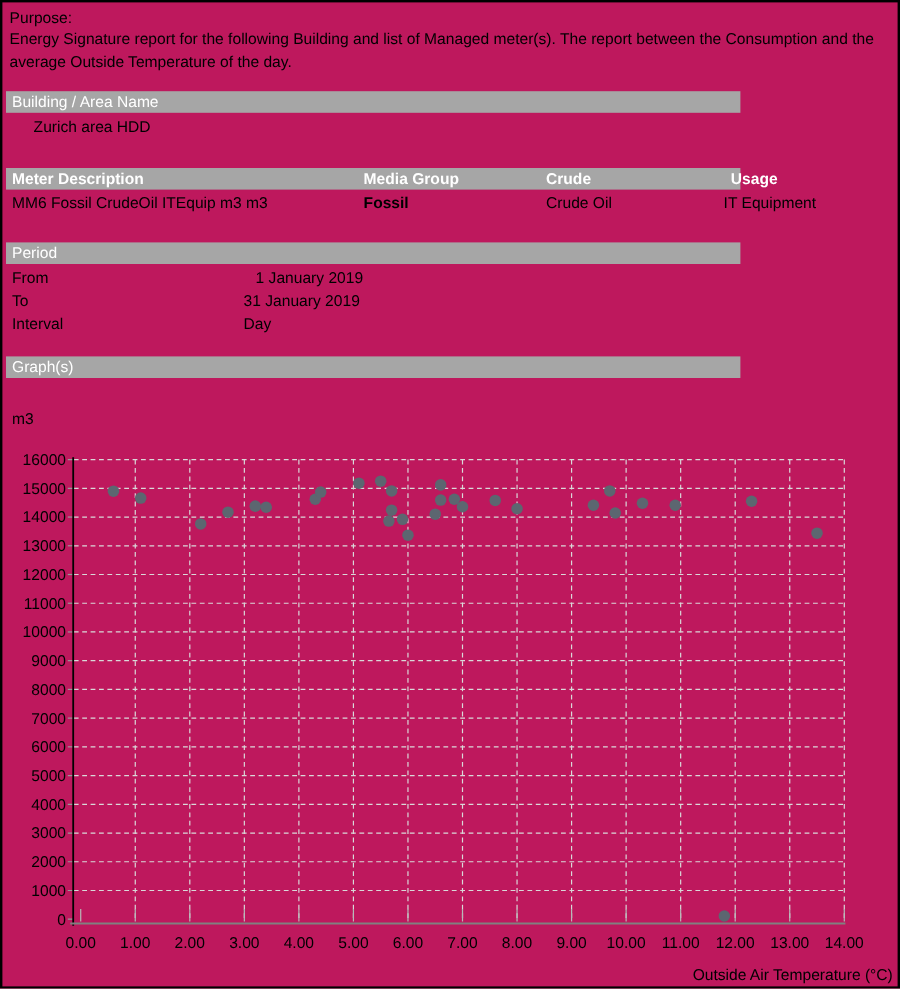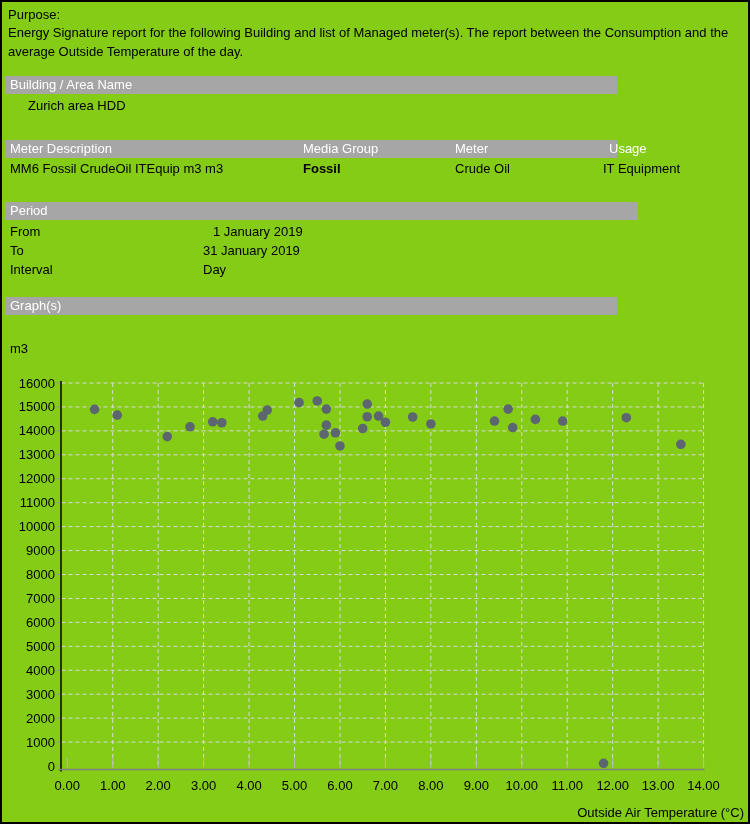--- a/index.html
+++ b/index.html
@@ -1,29 +1,29 @@
 <!DOCTYPE html>
 <html><head>
 <meta charset="utf-8">
 <style>
   html,body{margin:0;padding:0;background:#fff;}
   .page{
-    position:relative;width:750px;height:824px;background:#84cc16;
+    position:relative;width:750px;height:824px;background:#be185d;
     font-family:"Liberation Sans",sans-serif;color:#000;overflow:hidden;
   }
   .frame{position:absolute;inset:0;border:2px solid #000;pointer-events:none;z-index:10;}
   .abs{position:absolute;}
   .txt{font-size:13px;line-height:15px;white-space:nowrap;}
   .para{font-size:13px;line-height:18.5px;white-space:normal;}
   .bar{
     position:absolute;left:5px;width:612px;height:18px;
     background:#a6a6a6;color:#fff;font-size:13px;line-height:18px;
   }
   .bar .bar-label{position:absolute;left:5px;top:0;}
-  .cell{position:absolute;top:0;font-size:13px;line-height:18px;white-space:nowrap;}
+  .cell{position:absolute;top:0;font-size:13px;line-height:18px;white-space:nowrap;font-weight:bold;}
   .rowcell{position:absolute;font-size:13px;line-height:15px;white-space:nowrap;}
   svg text{font-family:"Liberation Sans",sans-serif;}
   .xaxis-title{position:absolute;right:6px;top:805px;font-size:13px;text-align:right;white-space:nowrap;}
 </style>
 </head>
 <body>
 
 <div class="page">
   <div class="frame"></div>
 
@@ -31,31 +31,31 @@
   <div class="abs para" style="left:8px;top:24px;width:732px;">Energy Signature report for the following Building and list of Managed meter(s). The report between the Consumption and the average Outside Temperature of the day.</div>
 
   <div class="bar" style="top:76px;">
     <span class="bar-label">Building / Area Name</span>
   </div>
   <div class="abs txt" style="left:28px;top:98px;">Zurich area HDD</div>
 
   <div class="bar" style="top:140px;">
     <span class="cell" style="left:5px;">Meter Description</span>
     <span class="cell" style="left:298px;">Media Group</span>
-    <span class="cell" style="left:450px;">Meter</span>
+    <span class="cell" style="left:450px;">Crude</span>
     <span class="cell" style="left:604px;text-align:right;">Usage</span>
   </div>
   <div>
     <span class="rowcell" style="left:10px;top:161px;">MM6 Fossil CrudeOil ITEquip m3 m3</span>
     <span class="rowcell" style="left:303px;top:161px;font-weight:bold;">Fossil</span>
     <span class="rowcell" style="left:455px;top:161px;">Crude Oil</span>
     <span class="rowcell" style="left:603px;top:161px;">IT Equipment</span>
   </div>
 
-  <div class="bar" style="top:202px;padding-left:21px;">
+  <div class="bar" style="top:202px;">
     <span class="bar-label">Period</span>
   </div>
   <div>
     <span class="rowcell" style="left:10px;top:224px;">From</span>
     <span class="rowcell" style="left:203px;top:224px;margin-left:10px;">1 January 2019</span>
     <span class="rowcell" style="left:10px;top:243px;">To</span>
     <span class="rowcell" style="left:203px;top:243px;">31 January 2019</span>
     <span class="rowcell" style="left:10px;top:262px;">Interval</span>
     <span class="rowcell" style="left:203px;top:262px;">Day</span>
   </div>

